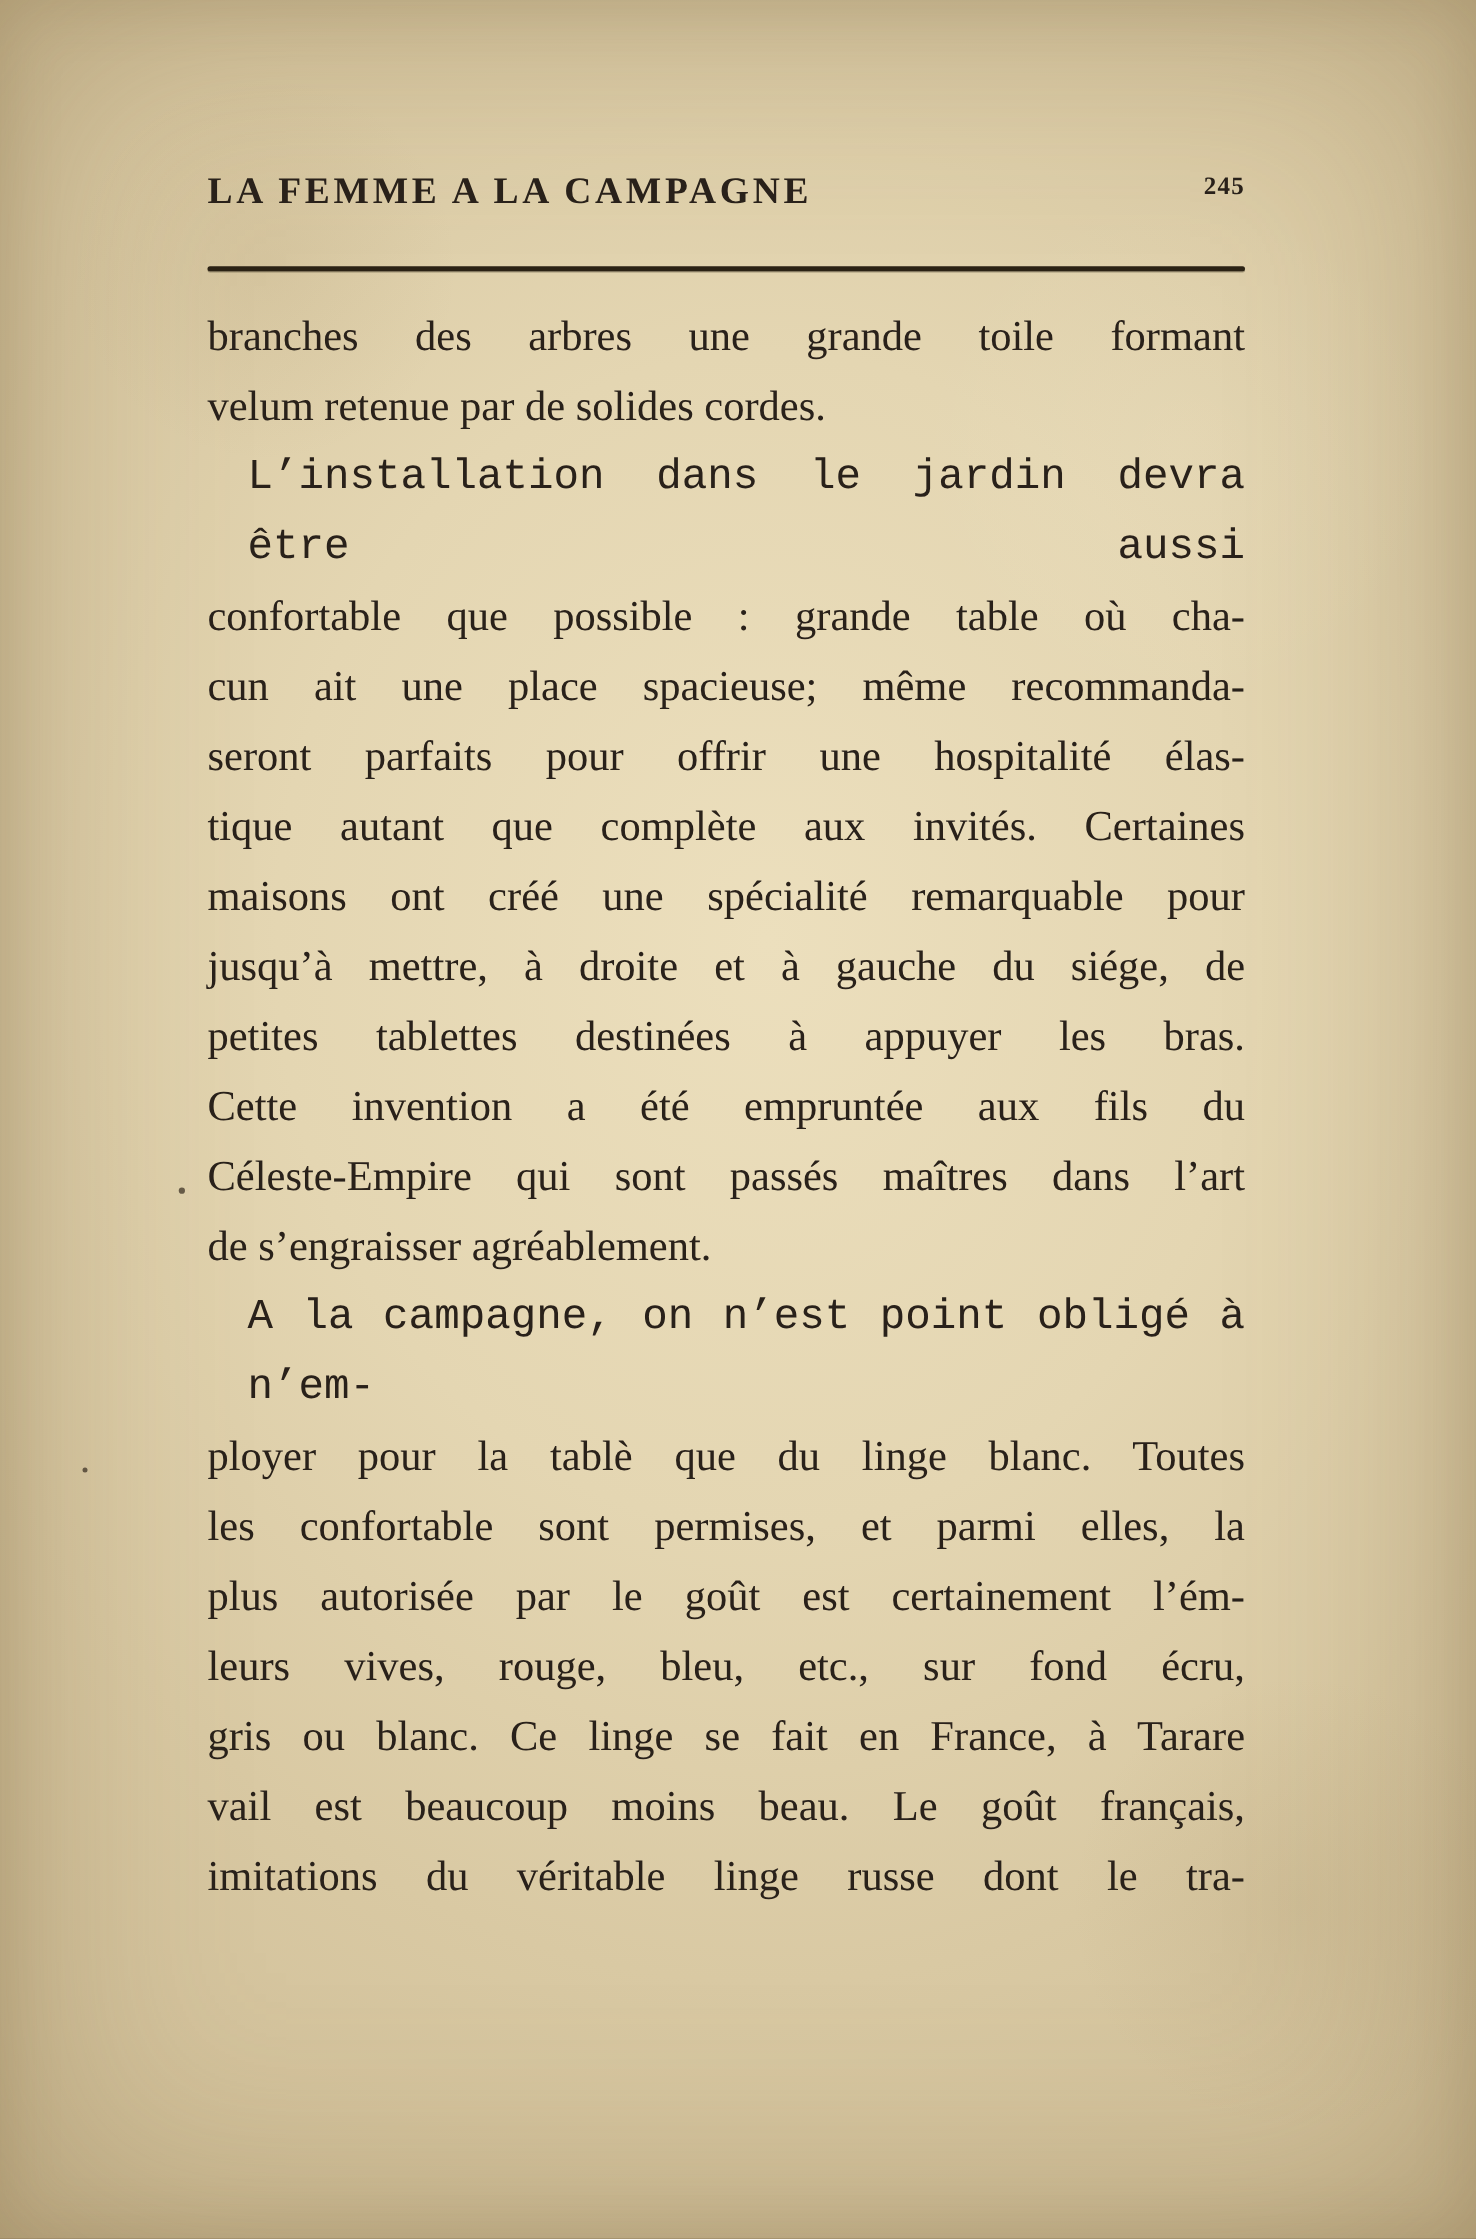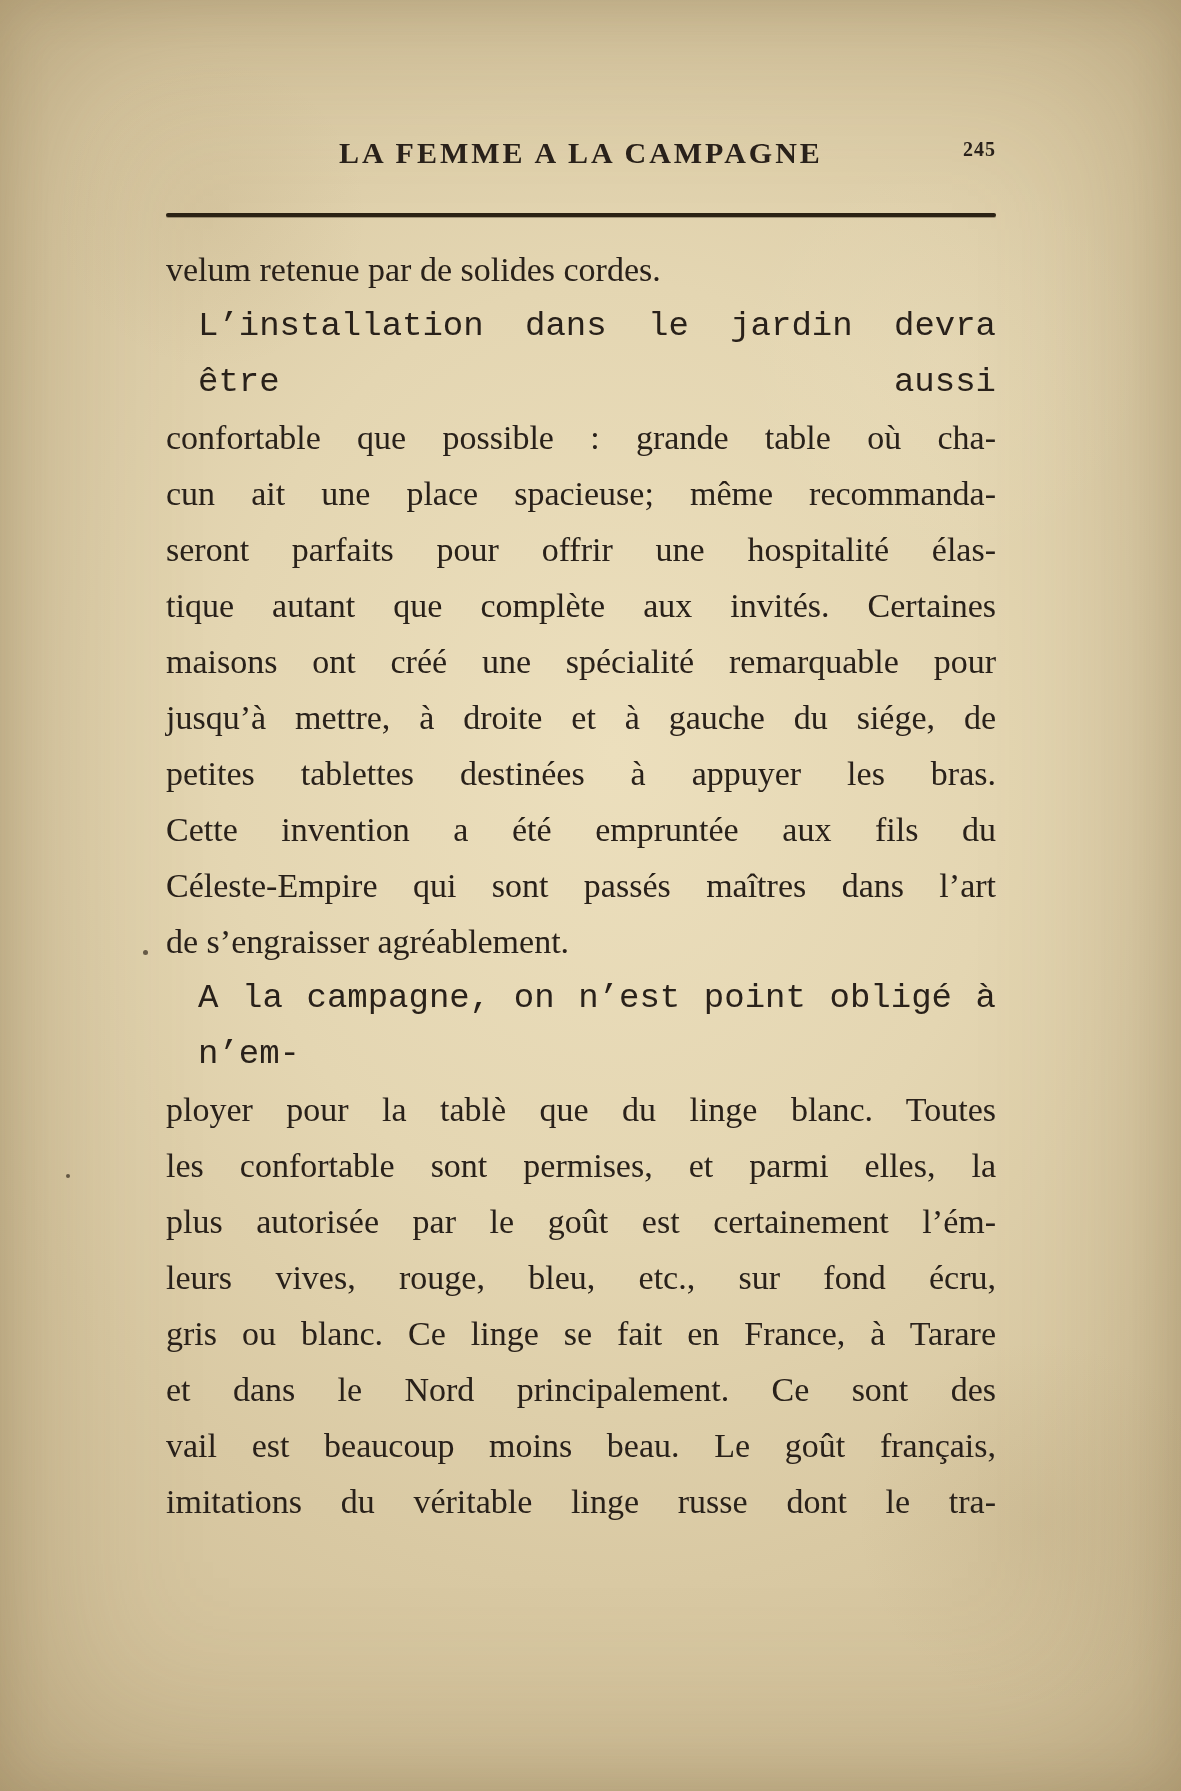--- a/index.html
+++ b/index.html
@@ -38,21 +38,20 @@
     left: 166px;
     top: 136px;
     width: 830px;
     height: 44px;
   }
   .running-title {
     position: absolute;
     left: 0;
     right: 0;
     top: 0;
-    text-align: center;
     font-size: 30px;
     font-weight: 700;
     letter-spacing: 3px;
     white-space: nowrap;
   }
   .page-number {
     position: absolute;
     right: 0;
     top: 2px;
     font-size: 20px;
@@ -108,39 +107,39 @@
 <div class="page">
 
   <header class="page-header">
     <div class="running-title">LA FEMME A LA CAMPAGNE</div>
     <div class="page-number">245</div>
   </header>
 
   <div class="header-rule"></div>
 
   <main class="text-block">
+      <div class="line"><span>branches des arbres une grande toile formant</span></div>
       <div class="line end"><span>velum retenue par de solides cordes.</span></div>
       <div class="line indent"><span>L’installation dans le jardin devra être aussi</span></div>
       <div class="line"><span>confortable que possible : grande table où cha-</span></div>
       <div class="line"><span>cun ait une place spacieuse; même recommanda-</span></div>
       <div class="line"><span>seront parfaits pour offrir une hospitalité élas-</span></div>
       <div class="line"><span>tique autant que complète aux invités. Certaines</span></div>
       <div class="line"><span>maisons ont créé une spécialité remarquable pour</span></div>
       <div class="line"><span>jusqu’à mettre, à droite et à gauche du siége, de</span></div>
       <div class="line"><span>petites tablettes destinées à appuyer les bras.</span></div>
       <div class="line"><span>Cette invention a été empruntée aux fils du</span></div>
       <div class="line"><span>Céleste-Empire qui sont passés maîtres dans l’art</span></div>
       <div class="line end"><span>de s’engraisser agréablement.</span></div>
       <div class="line indent"><span>A la campagne, on n’est point obligé à n’em-</span></div>
       <div class="line"><span>ployer pour la tablè que du linge blanc. Toutes</span></div>
       <div class="line"><span>les confortable sont permises, et parmi elles, la</span></div>
       <div class="line"><span>plus autorisée par le goût est certainement l’ém-</span></div>
       <div class="line"><span>leurs vives, rouge, bleu, etc., sur fond écru,</span></div>
       <div class="line"><span>gris ou blanc. Ce linge se fait en France, à Tarare</span></div>
-      <div class="line"><span>et dans le Nord principalement. Ce sont des</span></div>
       <div class="line"><span>vail est beaucoup moins beau. Le goût français,</span></div>
       <div class="line"><span>imitations du véritable linge russe dont le tra-</span></div>
     </main>
 
   <div class="ink-speck speck-1"></div>
   <div class="ink-speck speck-2"></div>
 
 </div>
 
 </body></html>

